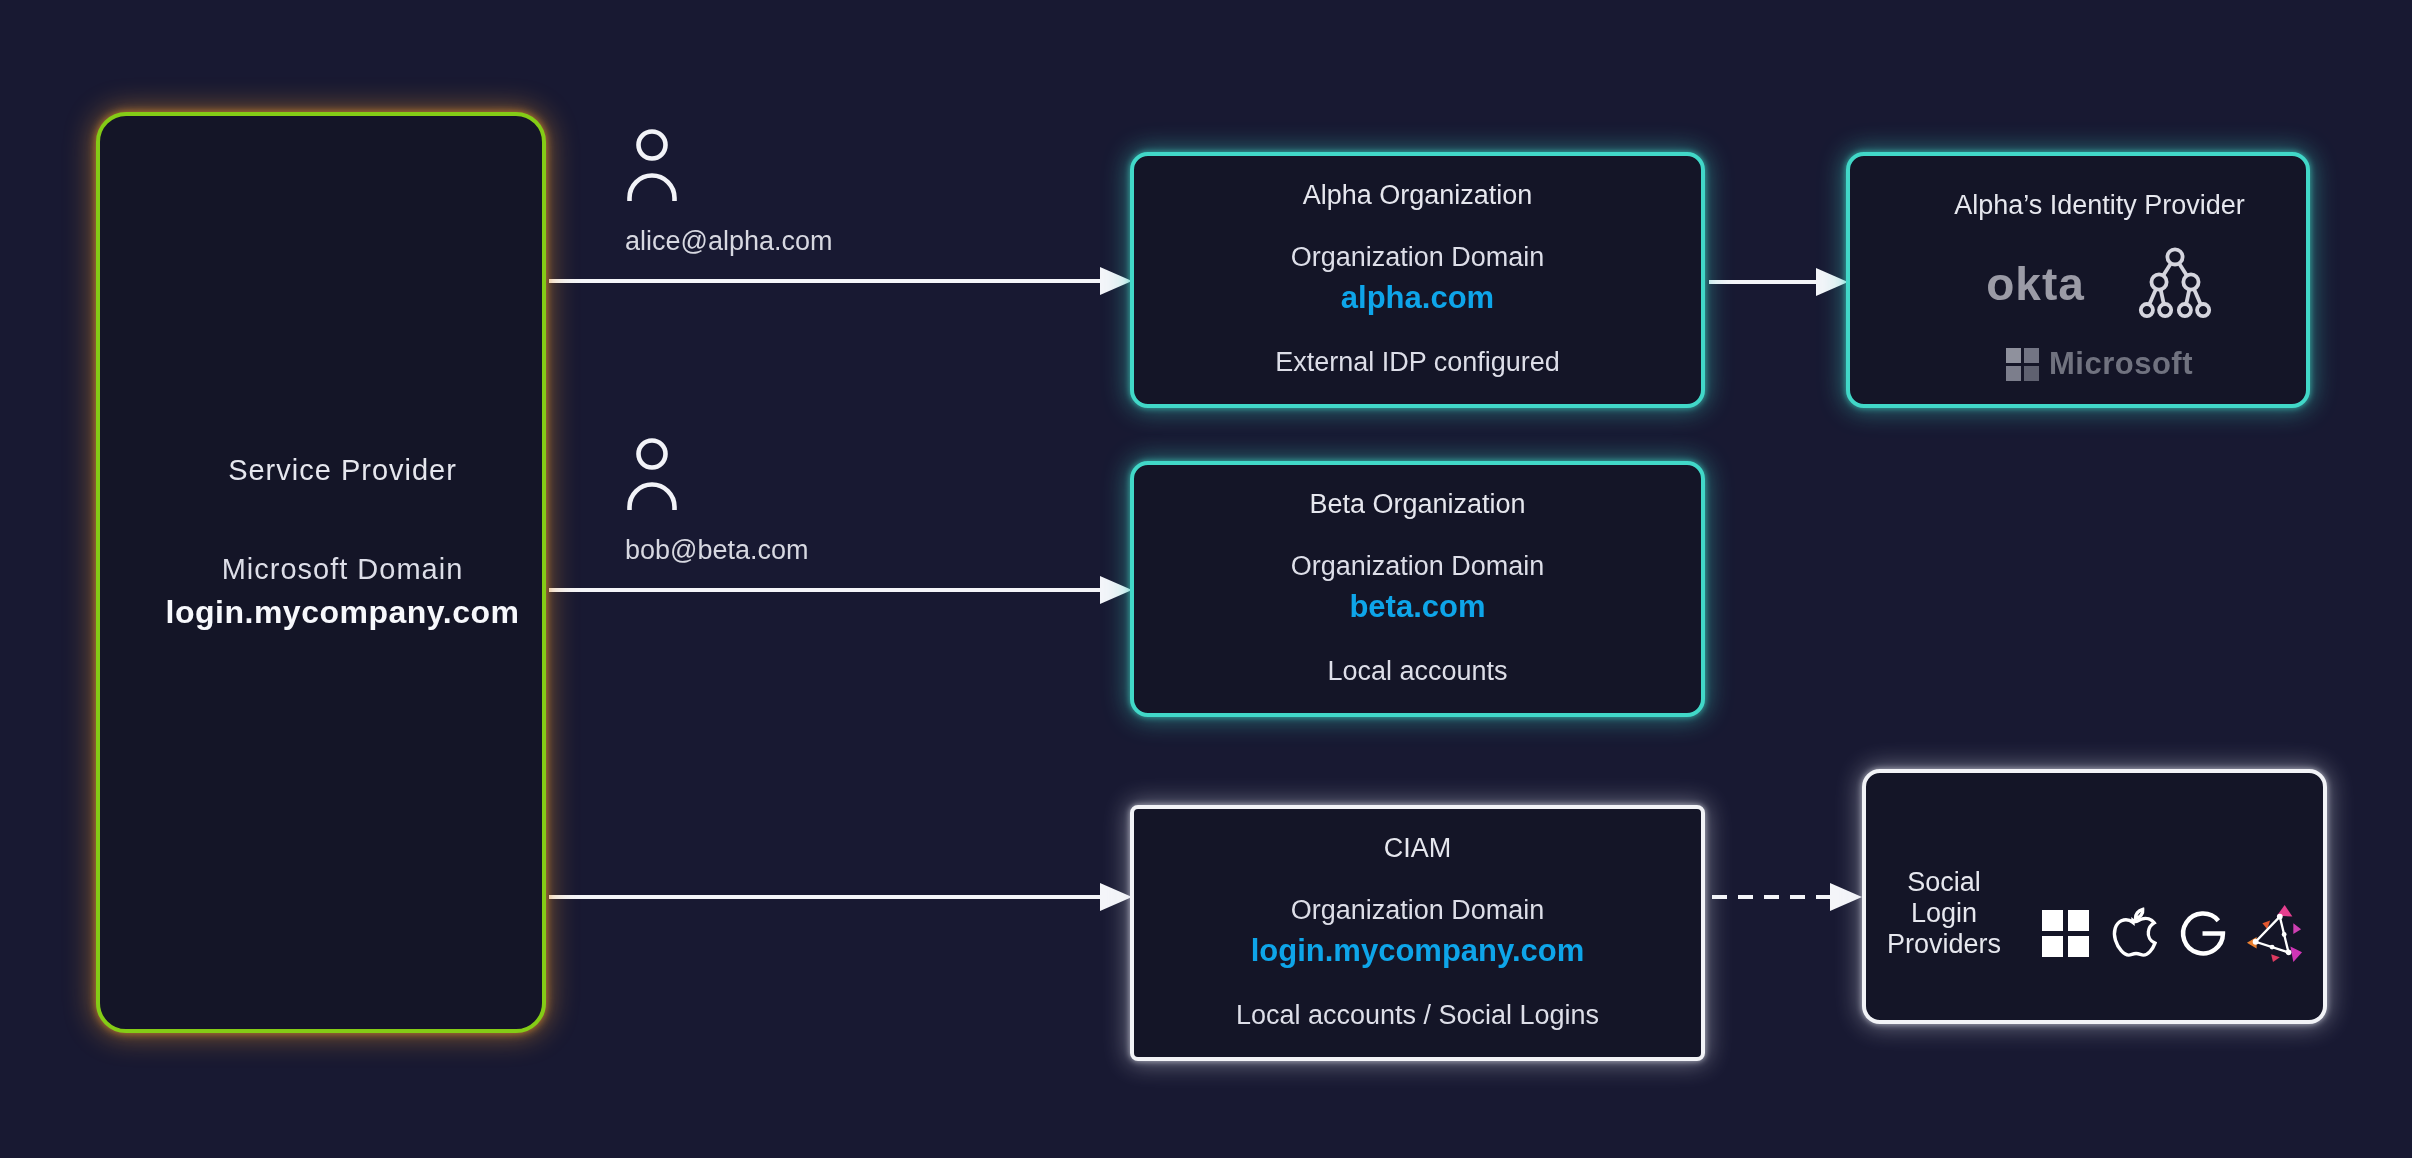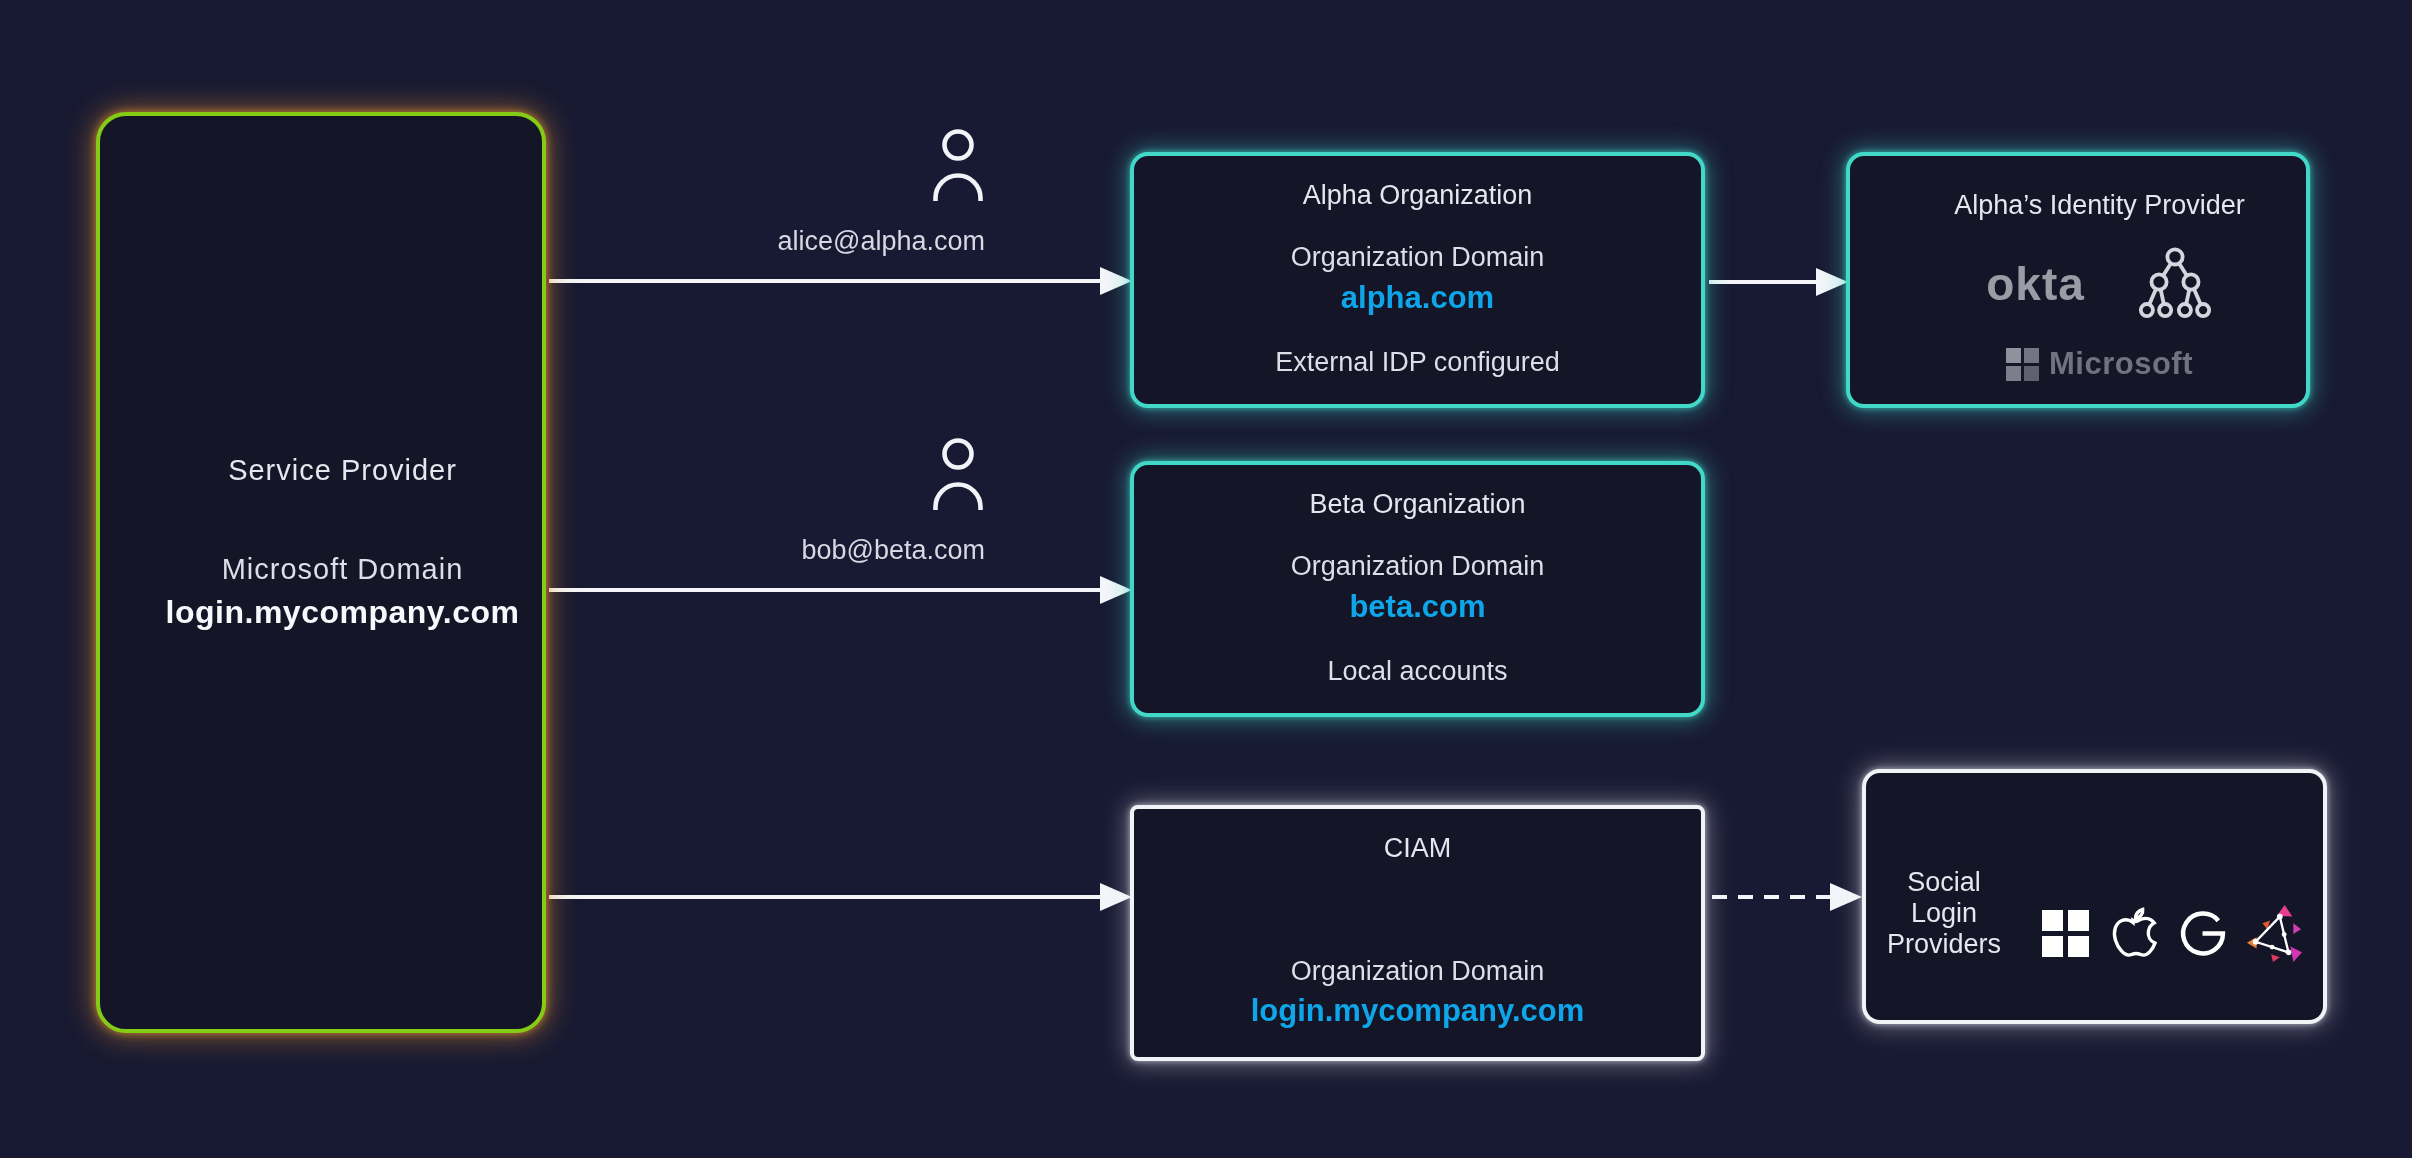--- a/index.html
+++ b/index.html
@@ -62,21 +62,21 @@
     left:1862px;top:769px;width:465px;height:255px;
     display:flex;flex-direction:row;align-items:center;
     text-align:center;padding-top:60px;
     border-radius:18px;
     gap:40px;
   }
   .social-title{font-size:27px;color:#e6e7ee;}
   .social-icons{display:flex;align-items:center;gap:19px;margin-top:40px;}
 
   
-  .user{position:absolute;left:625px;width:360px;display:flex;flex-direction:column;align-items:flex-end;}
+  .user{position:absolute;left:625px;width:360px;display:flex;flex-direction:column;align-items:flex-start;}
   .u1{top:128px;}
   .u2{top:437px;}
   .u3{top:744px;}
   .user-email{font-size:27px;color:#d7d8e1;margin-top:24px;}
 </style>
 </head>
 <body>
 
 <div class="canvas">
 
@@ -135,20 +135,21 @@
     </div>
     <div class="org-note">Local accounts</div>
   </div>
 
   <div class="box org-box r3 white-border">
     <div class="org-title">CIAM</div>
     <div class="org-mid">
       <div class="org-domain-label">Organization Domain</div>
       <div class="org-domain">login.mycompany.com</div>
     </div>
+    <div class="org-note">Local accounts / Social Logins</div>
   </div>
 
   <div class="box idp-box">
     <div class="idp-title">Alpha’s Identity Provider</div>
     <div class="idp-logos">
       <span class="okta-word">okta</span>
       <svg width="76" height="73" viewBox="0 0 100 96">
         <g stroke="#d5d5de" stroke-width="5" fill="none">
           <line x1="50" y1="13" x2="29" y2="46"></line>
           <line x1="50" y1="13" x2="71" y2="46"></line>

